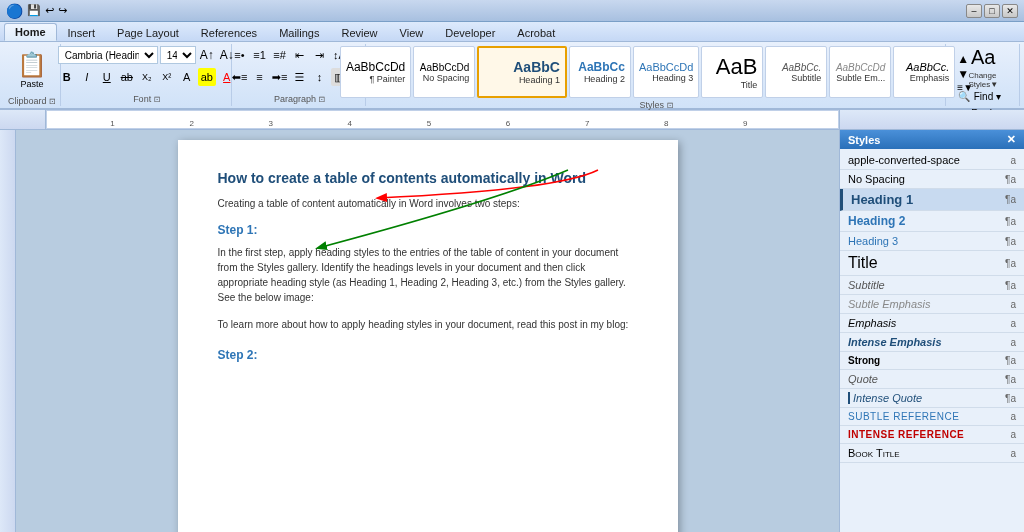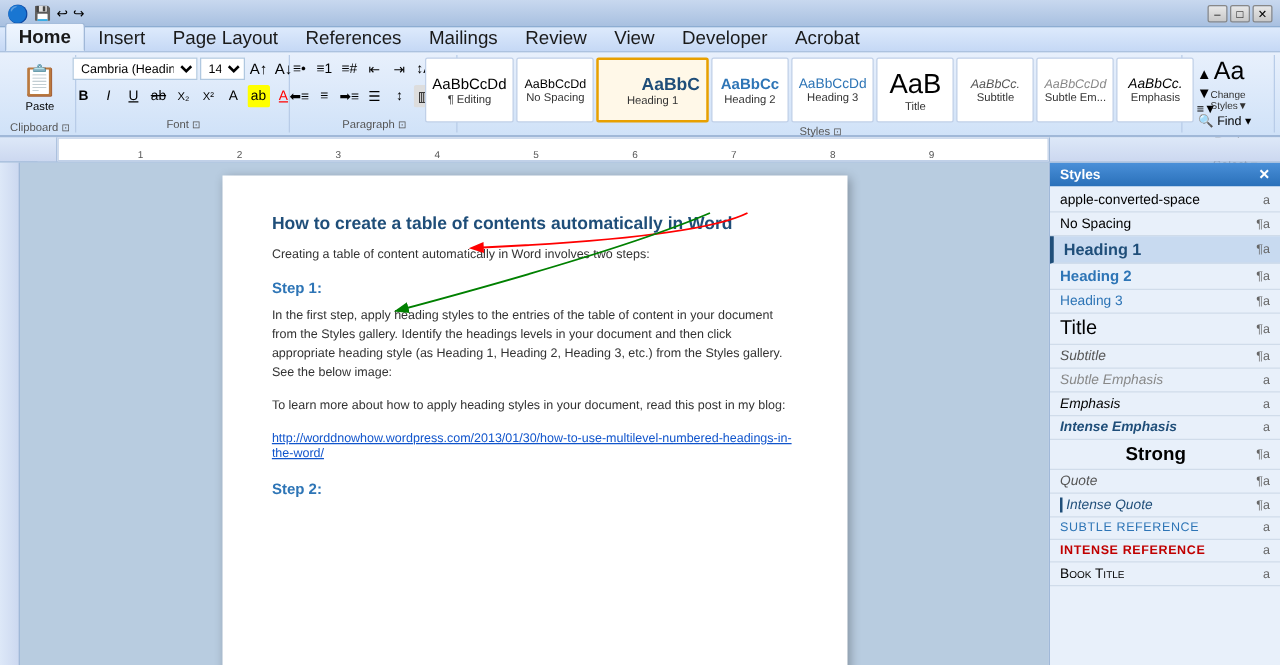--- a/index.html
+++ b/index.html
@@ -24,21 +24,21 @@
     .ribbon-tabs {
       background: linear-gradient(to bottom, #ddeafc, #c5d8f5);
       height: 20px;
       display: flex;
       align-items: flex-end;
       padding-left: 4px;
       border-bottom: 1px solid #a0b8d8;
     }
     .ribbon-tab {
       padding: 2px 10px;
-      font-size: 15px;
+      font-size: 11px;
       cursor: pointer;
       border: 1px solid transparent;
       border-bottom: none;
       border-radius: 3px 3px 0 0;
       color: #1a1a1a;
     }
     .ribbon-tab.active {
       background: linear-gradient(to bottom, #f0f6ff, #e0ecfa);
       border-color: #a0b8d8;
       border-bottom: 1px solid #e0ecfa;
@@ -104,21 +104,21 @@
       border: 1px solid #c0d0e8;
       padding: 2px 5px;
       background: white;
       cursor: pointer;
       font-size: 10px;
       min-width: 62px;
       text-align: center;
       height: 52px;
       display: flex;
       flex-direction: column;
-      align-items: center;
+      align-items: flex-end;
       justify-content: center;
       border-radius: 2px;
     }
     .style-item.active { border: 2px solid #e8a000; background: #fff8e8; }
     .style-normal { font-size: 12px; }
     .style-nospacing { font-size: 10px; }
     .style-h1 { font-size: 14px; color: #1f4e79; font-weight: bold; margin-left: 29px; }
     .style-h2 { font-size: 12px; color: #2e75b6; font-weight: bold; }
     .style-h3 { font-size: 11px; color: #2e75b6; }
 
@@ -210,21 +210,21 @@
     .sr-normal { font-size: 11px; }
     .sr-nospacing { font-size: 11px; }
     .sr-h1 { font-size: 13px; color: #1f4e79; font-weight: bold; }
     .sr-h2 { font-size: 12px; color: #2e75b6; font-weight: bold; }
     .sr-h3 { font-size: 11px; color: #2e75b6; }
     .sr-title { font-size: 16px; }
     .sr-subtitle { font-size: 11px; color: #555; font-style: italic; }
     .sr-subtle-em { font-size: 11px; color: #888; font-style: italic; }
     .sr-emphasis { font-size: 11px; font-style: italic; }
     .sr-intense-em { font-size: 11px; color: #1f4e79; font-style: italic; font-weight: bold; }
-    .sr-strong { font-size: 15px; font-weight: bold; text-align: center; }
+    .sr-strong { font-size: 10px; font-weight: bold; }
     .sr-quote { font-size: 11px; font-style: italic; color: #555; }
     .sr-intense-quote { font-size: 11px; font-style: italic; color: #1f4e79; border-left: 2px solid #1f4e79; padding-left: 3px; }
     .sr-subtle-ref { font-size: 10px; color: #2e75b6; text-transform: uppercase; letter-spacing: 0.5px; }
     .sr-intense-ref { font-size: 10px; color: #c00000; text-transform: uppercase; letter-spacing: 0.5px; font-weight: bold; }
     .sr-book-title { font-size: 11px; font-variant: small-caps; }
 
     
     .arrows-svg {
       position: absolute;
       top: 0; left: 0;
@@ -334,21 +334,21 @@
       </div>
     </div>
     <div class="ribbon-group-label">Paragraph <span style="font-size:8px;">⊡</span></div>
   </div>
 
   <div class="ribbon-group" style="min-width:420px;">
     <div style="display:flex;flex-direction:column;flex:1;gap:2px;">
       <div style="display:flex;gap:2px;align-items:center;">
         <div class="style-item">
           <span class="style-normal">AaBbCcDd</span>
-          <span style="font-size:9px;color:#333;">¶ Editing</span>
+          <span style="font-size:9px;color:#333;">¶ Painter</span>
         </div>
         <div class="style-item">
           <span class="style-nospacing">AaBbCcDd</span>
           <span style="font-size:9px;color:#333;">No Spacing</span>
         </div>
         <div class="style-item active">
           <span class="style-h1">AaBbC</span>
           <span style="font-size:9px;color:#333;">Heading 1</span>
         </div>
         <div class="style-item">
@@ -443,23 +443,20 @@
           <path d="M420,30 Q380,50 200,58" stroke="red" stroke-width="1.5" fill="none" marker-end="url(#arrowRed)"></path>
 
           <path d="M390,30 Q320,60 140,108" stroke="green" stroke-width="1.5" fill="none" marker-end="url(#arrowGreen)"></path>
         </svg>
 
         <div class="doc-title">How to create a table of contents automatically in Word</div>
         <div class="doc-body">Creating a table of content automatically in Word involves two steps:</div>
         <div class="doc-step">Step 1:</div>
         <div class="doc-body">In the first step, apply heading styles to the entries of the table of content in your document from the Styles gallery. Identify the headings levels in your document and then click appropriate heading style (as Heading 1, Heading 2, Heading 3, etc.) from the Styles gallery. See the below image:</div>
         <div class="doc-body" style="margin-top:12px;">To learn more about how to apply heading styles in your document, read this post in my blog:</div>
-        <div>
-          <a class="doc-link" href="#">http://worddnowhow.wordpress.com/2013/01/30/how-to-use-multilevel-numbered-headings-in-the-word/</a>
-        </div>
         <div class="doc-step" style="margin-top:16px;">Step 2:</div>
       </div>
     </div>
 
     <div class="styles-panel">
       <div class="styles-panel-header">
         <span>Styles</span>
         <span style="cursor:pointer;">✕</span>
       </div>
       <div class="styles-panel-list" id="stylesList">

